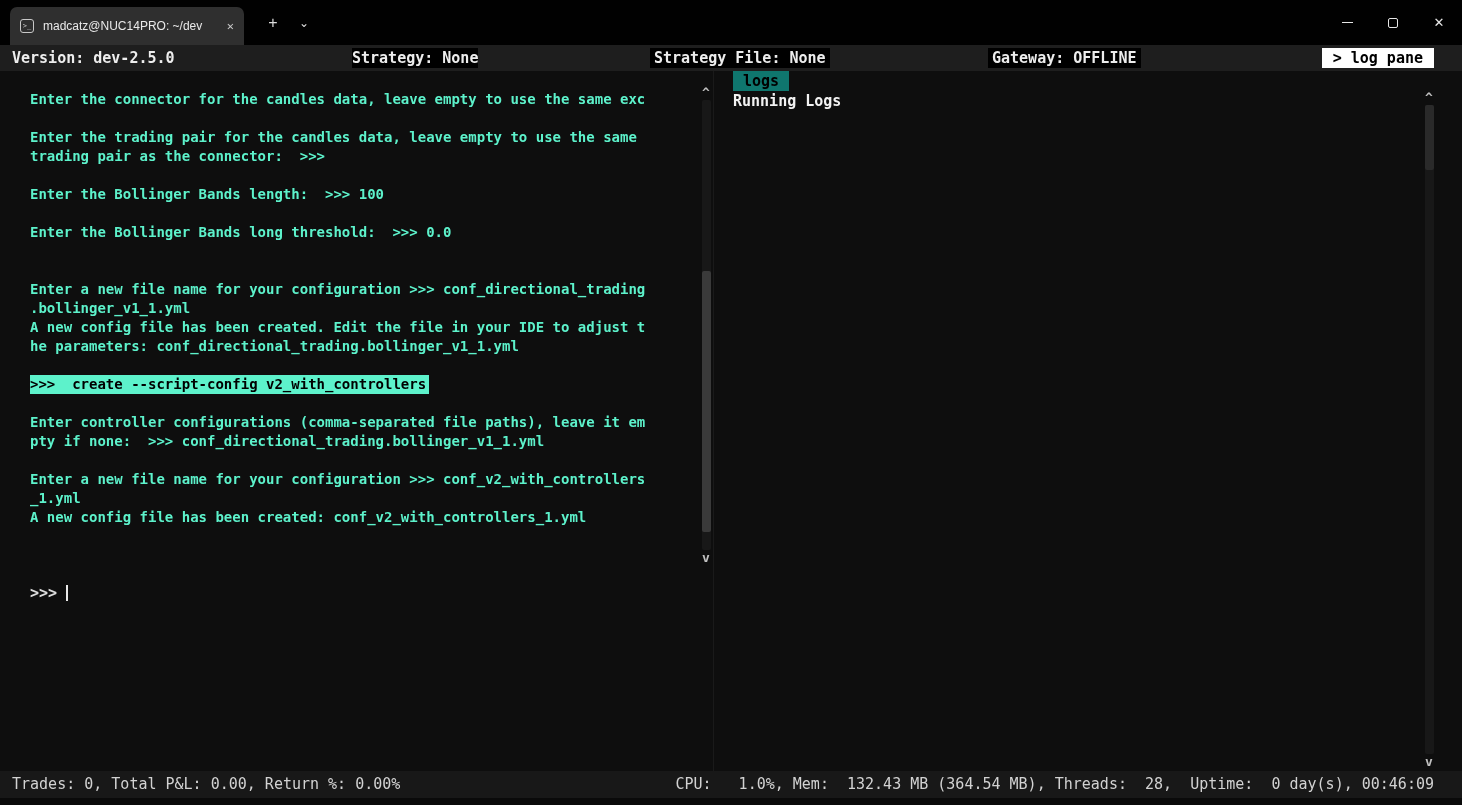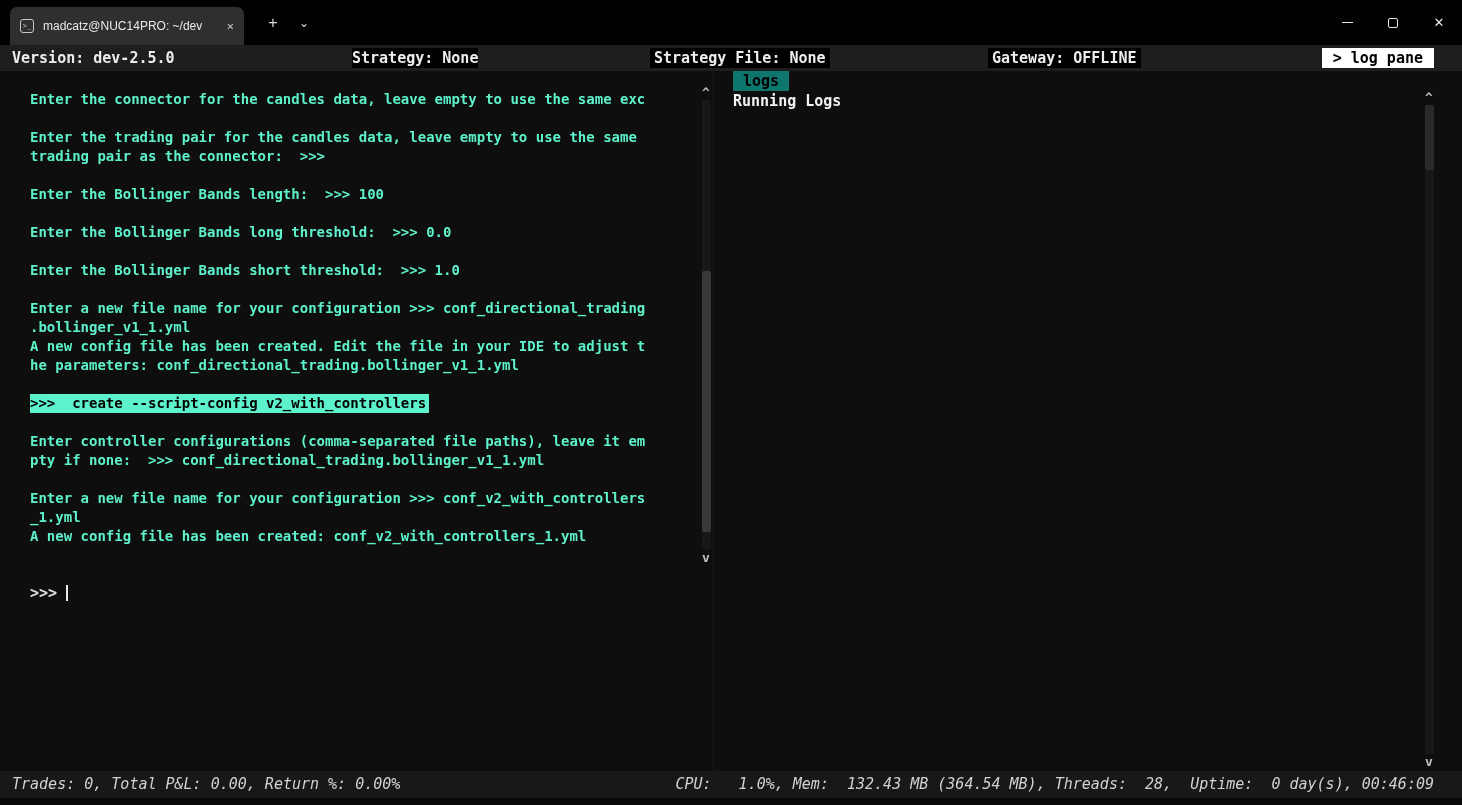--- a/index.html
+++ b/index.html
@@ -65,21 +65,21 @@
   .sb-thumb{position:absolute;left:0;width:100%;background:#3a3a3a;border-radius:2px;}
   .sb-left .sb-thumb{top:38%;height:58%;}
   .sb-right .sb-thumb{top:0;height:10%;background:#2a2a2a;}
 
   .logs-tab{position:absolute;left:733px;top:0;height:20px;line-height:20px;background:#0f766e;
         color:#000;font-weight:bold;font-size:15px;padding:0 10px;white-space:pre;}
   .logs-title{position:absolute;left:733px;top:21px;height:19px;line-height:19px;color:#f2f2f2;
         font-weight:bold;font-size:15px;white-space:pre;}
 
   
-  .statusbar{position:absolute;left:0;top:771px;width:1462px;height:27px;background:#181818;font-style:italic;}
+  .statusbar{position:absolute;left:0;top:771px;width:1462px;height:27px;background:#181818;}
   .status-text{position:absolute;top:4px;height:19px;line-height:19px;font-size:15px;color:#d2d2d2;
         white-space:pre;}
   .status-left{left:12px;}
   .status-right{right:28px;}
 </style>
 </head>
 <body>
 
 <div class="titlebar">
   <div class="tab">
@@ -114,21 +114,20 @@
   <div class="output">
     <div class="tline">Enter the connector for the candles data, leave empty to use the same exc</div>
     <div class="tline"></div>
     <div class="tline">Enter the trading pair for the candles data, leave empty to use the same</div>
     <div class="tline">trading pair as the connector:  &gt;&gt;&gt;</div>
     <div class="tline"></div>
     <div class="tline">Enter the Bollinger Bands length:  &gt;&gt;&gt; 100</div>
     <div class="tline"></div>
     <div class="tline">Enter the Bollinger Bands long threshold:  &gt;&gt;&gt; 0.0</div>
     <div class="tline"></div>
-    <div class="tline">Enter the Bollinger Bands short threshold:  &gt;&gt;&gt; 1.0</div>
     <div class="tline"></div>
     <div class="tline">Enter a new file name for your configuration &gt;&gt;&gt; conf_directional_trading</div>
     <div class="tline">.bollinger_v1_1.yml</div>
     <div class="tline">A new config file has been created. Edit the file in your IDE to adjust t</div>
     <div class="tline">he parameters: conf_directional_trading.bollinger_v1_1.yml</div>
     <div class="tline"></div>
     <div class="tline"><span class="hl">&gt;&gt;&gt;  create --script-config v2_with_controllers</span></div>
     <div class="tline"></div>
     <div class="tline">Enter controller configurations (comma-separated file paths), leave it em</div>
     <div class="tline">pty if none:  &gt;&gt;&gt; conf_directional_trading.bollinger_v1_1.yml</div>

